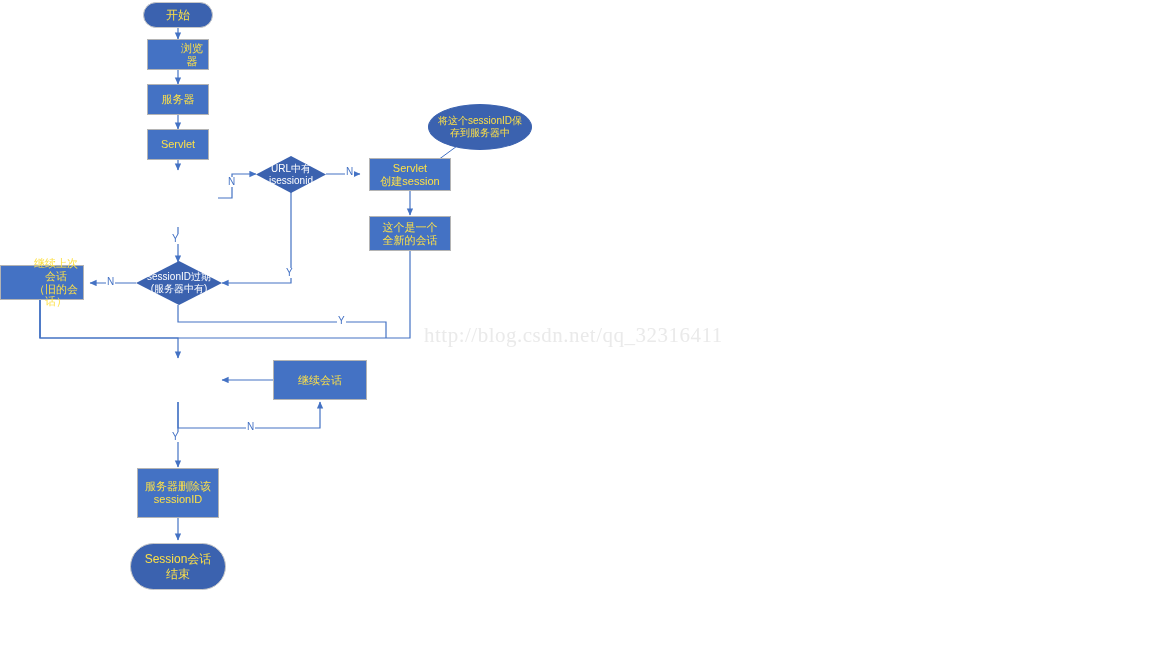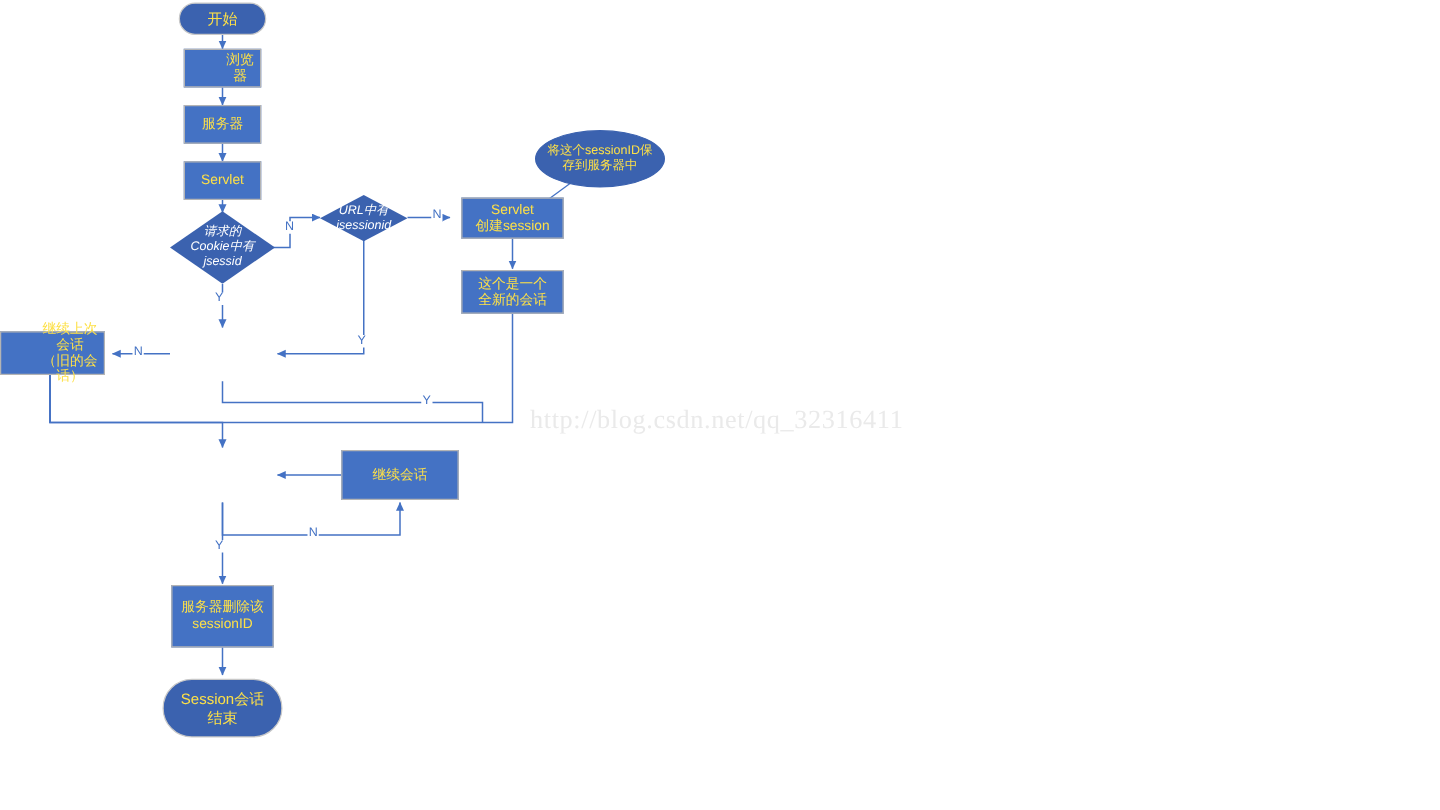--- a/index.html
+++ b/index.html
@@ -56,21 +56,20 @@
   .ellipse {
     background: #3B62AF;
     border: 1px solid #3B62AF;
     border-radius: 50%;
     font-size: 10px;
   }
   
   .diamond-wrap {
     position: absolute;
     z-index: 3;
-    font-style: italic;
   }
   .diamond-shape {
     position: absolute;
     left: 0;
     top: 0;
     width: 100%;
     height: 100%;
     background: #3B62AF;
     clip-path: polygon(50% 0%, 100% 50%, 50% 100%, 0% 50%);
   }
@@ -167,26 +166,20 @@
   </div>
 
   <div class="node rect" style="left:147px; top:84px; width:62px; height:31px;">
     <span class="txt">服务器</span>
   </div>
 
   <div class="node rect" style="left:147px; top:129px; width:62px; height:31px;">
     <span class="txt">Servlet</span>
   </div>
 
-  <div class="diamond-wrap" style="left:136px; top:169px; width:84px; height:58px;">
-    <div class="diamond-shape"></div>
-    <div class="diamond-label">请求的
-Cookie中有
-jsessid</div>
-  </div>
 
   <div class="diamond-wrap" style="left:256px; top:156px; width:70px; height:37px;">
     <div class="diamond-shape"></div>
     <div class="diamond-label">URL中有
 jsessionid</div>
   </div>
 
   <div class="node rect" style="left:369px; top:158px; width:82px; height:33px;">
     <span class="txt">Servlet
 创建session</span>
@@ -195,20 +188,25 @@
   <div class="node ellipse" style="left:428px; top:104px; width:104px; height:46px;">
     <span class="txt">将这个sessionID保
 存到服务器中</span>
   </div>
 
   <div class="node rect" style="left:369px; top:216px; width:82px; height:35px;">
     <span class="txt">这个是一个
 全新的会话</span>
   </div>
 
+  <div class="diamond-wrap" style="left:136px; top:261px; width:86px; height:44px;">
+    <div class="diamond-shape"></div>
+    <div class="diamond-label">sessionID过期
+(服务器中有)</div>
+  </div>
 
   <div class="node rect" style="left:0px; top:265px; width:84px; height:35px;padding-left:28px;">
     <span class="txt">继续上次会话
 （旧的会话）</span>
   </div>
 
 
   <div class="node rect" style="left:273px; top:360px; width:94px; height:40px;">
     <span class="txt">继续会话</span>
   </div>

